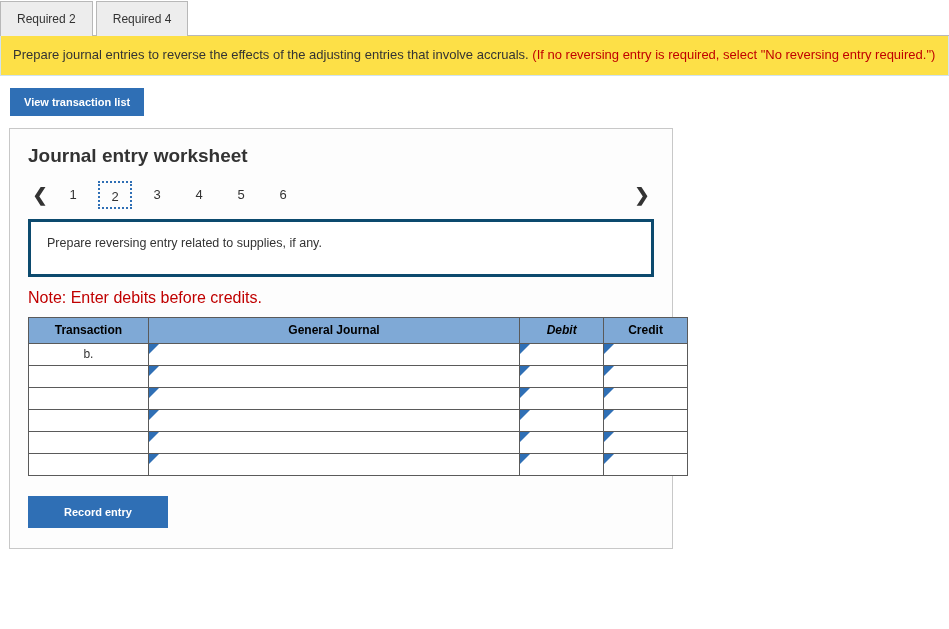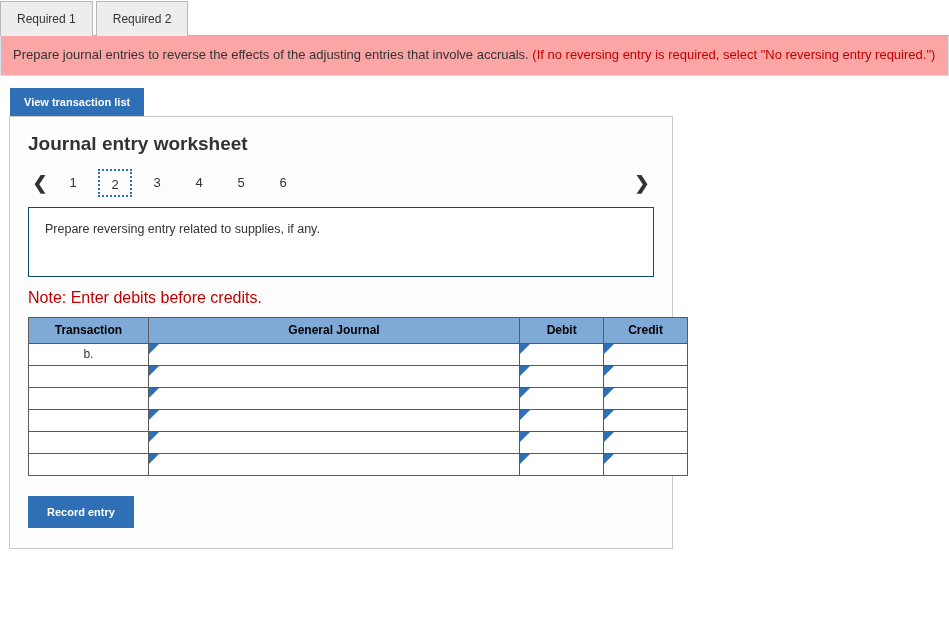--- a/index.html
+++ b/index.html
@@ -29,41 +29,41 @@
     cursor: pointer;
     position: relative;
     top: 1px;
   }
   .tab.active {
     background: #fff;
     border-bottom: 1px solid #fff;
   }
   
   .instruction {
-    background: #fca5a5;
+    background: #fde047;
     border: 1px solid #d0e3f0;
     border-top: none;
     padding: 10px 12px;
     font-size: 13px;
     line-height: 1.45;
   }
   .instruction .red { color: #c00000; }
   
   .btn {
     display: inline-block;
     background: #2f6fb5;
     color: #fff;
     border: none;
     padding: 8px 14px;
     font-size: 11px;
     font-weight: bold;
     cursor: pointer;
     font-family: inherit;
   }
-  .btn-row { margin: 12px 0 0 10px; }
+  .btn-row { margin: 12px 0 12px 10px; }
   
   .worksheet {
     border: 1px solid #c8c8c8;
     width: 664px;
     margin: 0 0 10px 9px;
     padding: 16px 18px 20px;
     background: #fdfdfd;
   }
   .worksheet h2 {
     margin: 0 0 14px 0;
@@ -94,22 +94,22 @@
     text-align: center;
     font-size: 13px;
     cursor: pointer;
     margin: 0 4px;
   }
   .stepnav .step.active {
     border: 2px dotted #2f6fb5;
   }
   
   .prompt {
-    border: 1px solid #0c4a6e;
-    padding: 14px 16px 40px;
+    border: 3px solid #0c4a6e;
+    padding: 14px 16px 24px;
     font-size: 12.5px;
     margin-bottom: 12px;
     background: #fff;
   }
   .note {
     color: #c00000;
     font-size: 16px;
     margin: 4px 0 10px;
   }
   
@@ -130,21 +130,21 @@
     height: 26px;
     vertical-align: middle;
     color: #000;
   }
   table.journal td {
     height: 22px;
     background: #fff;
   }
   .col-trans  { width: 100px; }
   .col-gen    { width: 310px; }
-  .col-debit  { width: 70px; }
+  .col-debit  { width: 70px; font-style: italic; }
   .col-credit { width: 70px; }
   
   .dd::after {
     content: "";
     position: absolute;
     left: 0px;
     top: 0px;
     width: 0; height: 0;
     border-left: 5px solid #2f6fb5;
     border-top: 5px solid #2f6fb5;
@@ -152,29 +152,29 @@
     border-bottom: 5px solid transparent;
   }
   
   .actions {
     display: flex;
     margin-top: 20px;
     align-items: center;
     width: 680px;
   }
   .actions .gap { flex: 1; }
-  .actions .btn { padding: 10px 19px; }
+  .actions .btn { padding: 10px 36px; }
   .actions .btn + .btn-space { width: 50px; display:inline-block; }
 </style>
 </head>
 <body>
 
 <div class="tabs">
-  <div class="tab">Required 1</div>
   <div class="tab">Required 2</div>
+  <div class="tab">Required 4</div>
 </div>
 
 <div class="instruction">
   <span>Prepare journal entries to reverse the effects of the adjusting entries that involve accruals. </span>
   <span class="red">(If no reversing entry is required, select "No reversing entry required.")</span>
 </div>
 
 <div class="btn-row">
   <button class="btn">View transaction list</button>
 </div>

